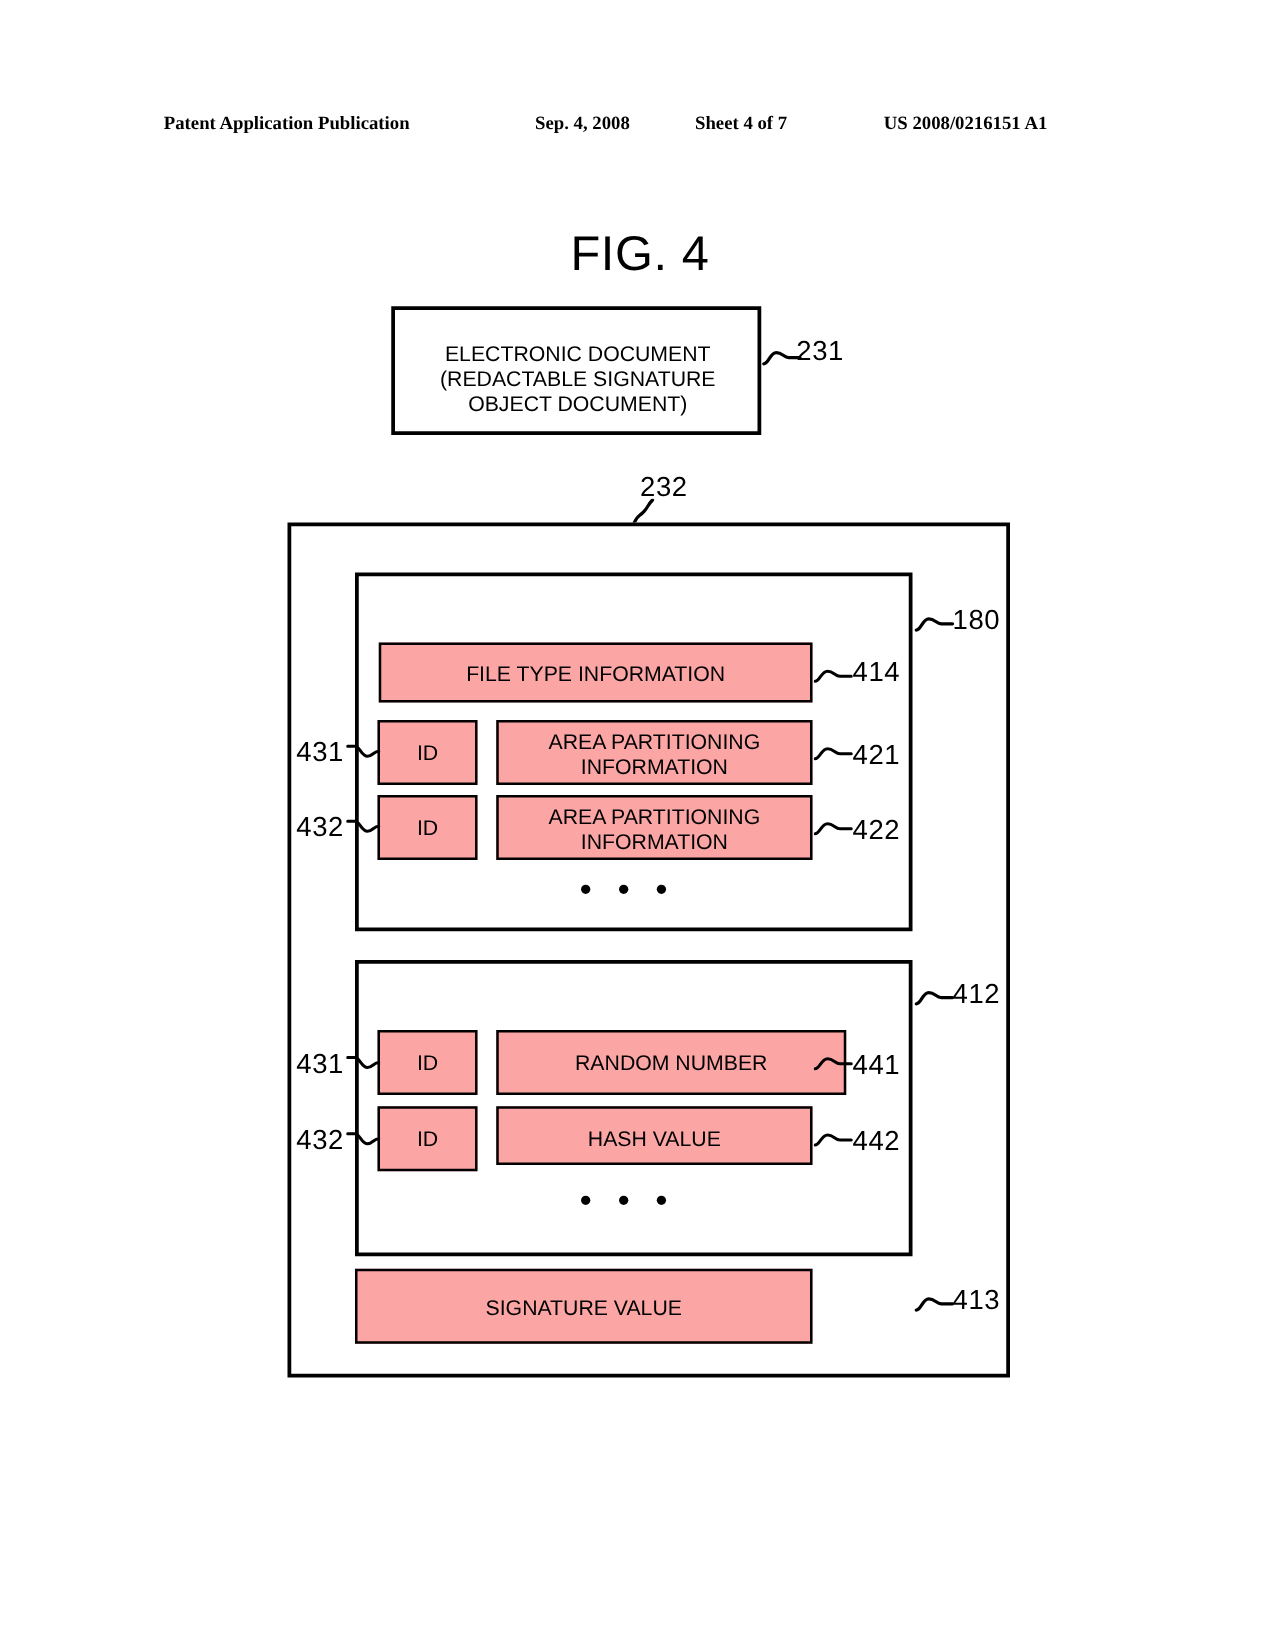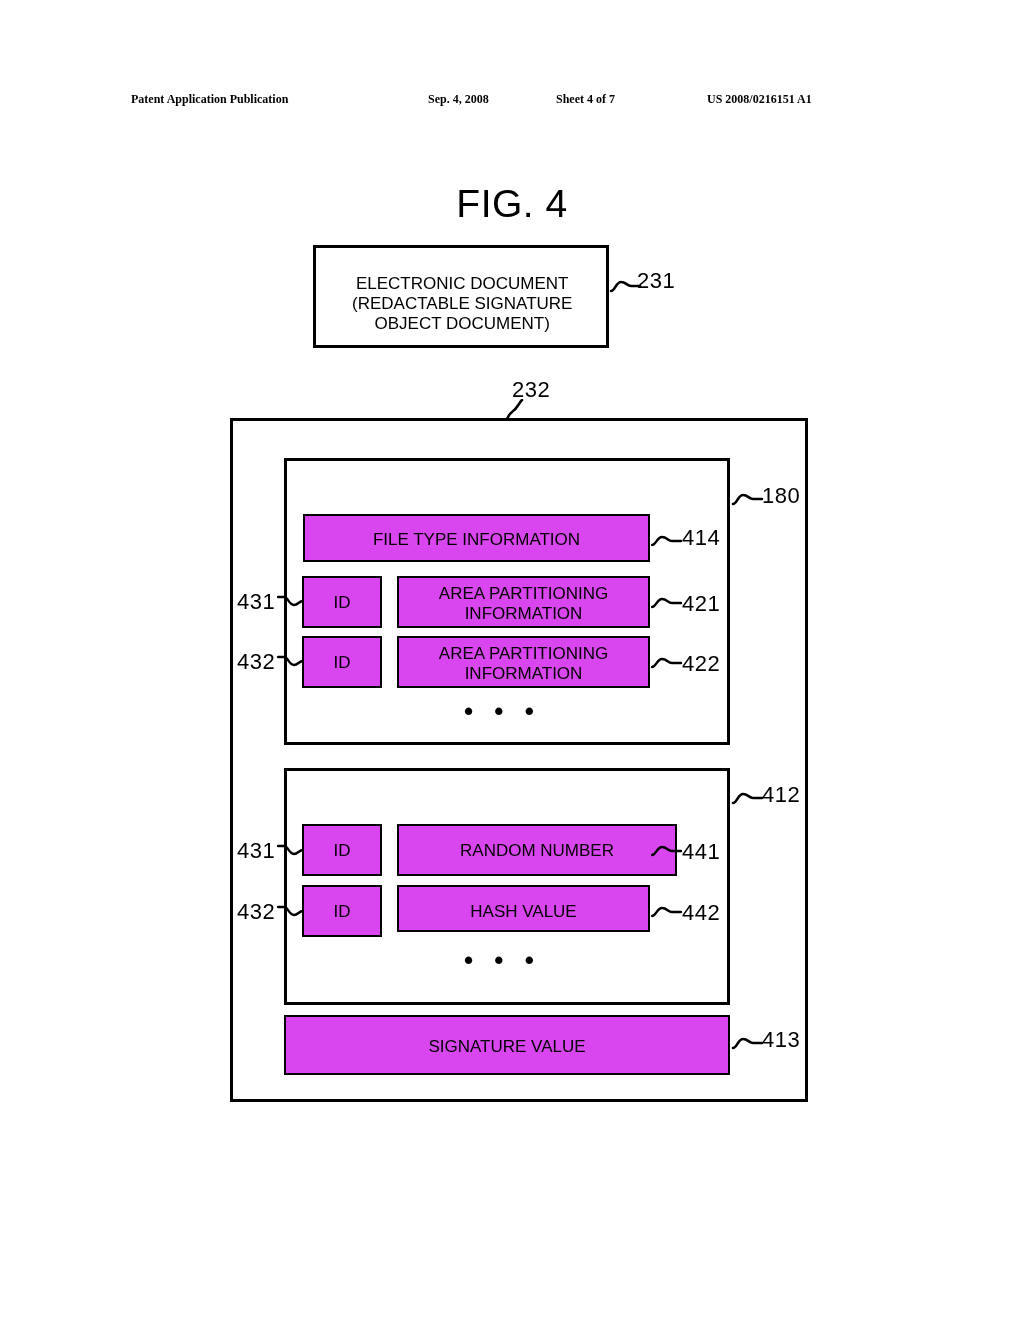--- a/index.html
+++ b/index.html
@@ -18,21 +18,21 @@
 
   
   .page-header {
     position: absolute;
     left: 0;
     top: 86px;
     width: 1024px;
     height: 26px;
     font-family: "Liberation Serif", serif;
     font-weight: bold;
-    font-size: 12px;
+    font-size: 15px;
     line-height: 26px;
     white-space: nowrap;
   }
   .hdr-pub   { position: absolute; left: 131px; top: 0; }
   .hdr-date  { position: absolute; left: 428px; top: 0; }
   .hdr-sheet { position: absolute; left: 556px; top: 0; }
   .hdr-pat   { position: absolute; left: 707px; top: 0; }
 
   
   .fig-title {
@@ -50,21 +50,21 @@
   .box {
     position: absolute;
     border: 3px solid #000;
     box-sizing: border-box;
     background: #fff;
   }
   .box-thin {
     position: absolute;
     border: 2px solid #000;
     box-sizing: border-box;
-    background: #d946ef;
+    background: #fca5a5;
     padding-left: 18px;
   }
 
   .lbl {
     position: absolute;
     font-size: 17px;
     line-height: 20px;
     white-space: pre-line;
   }
   .ctr {
@@ -148,21 +148,21 @@
   #info-box-442 { left: 397px; top: 885px; width: 253px; height: 47px; }
 
   #ref-431b { left: 237px; top: 838px; }
   #ref-432b { left: 237px; top: 899px; }
   #ref-441  { left: 682px; top: 839px; }
   #ref-442  { left: 682px; top: 900px; }
 
   #dots-412 { left: 464px; top: 953px; }
 
   #signature-value-box {
-    left: 284px; top: 1015px; width: 446px; height: 60px;
+    left: 284px; top: 1015px; width: 366px; height: 60px;
   }
   #signature-value-label { top: 20px; }
   #ref-413 { left: 762px; top: 1027px; }
 
   .idlbl { top: 15px; }
 </style>
 </head>
 <body>
 
 <div class="page-header">

